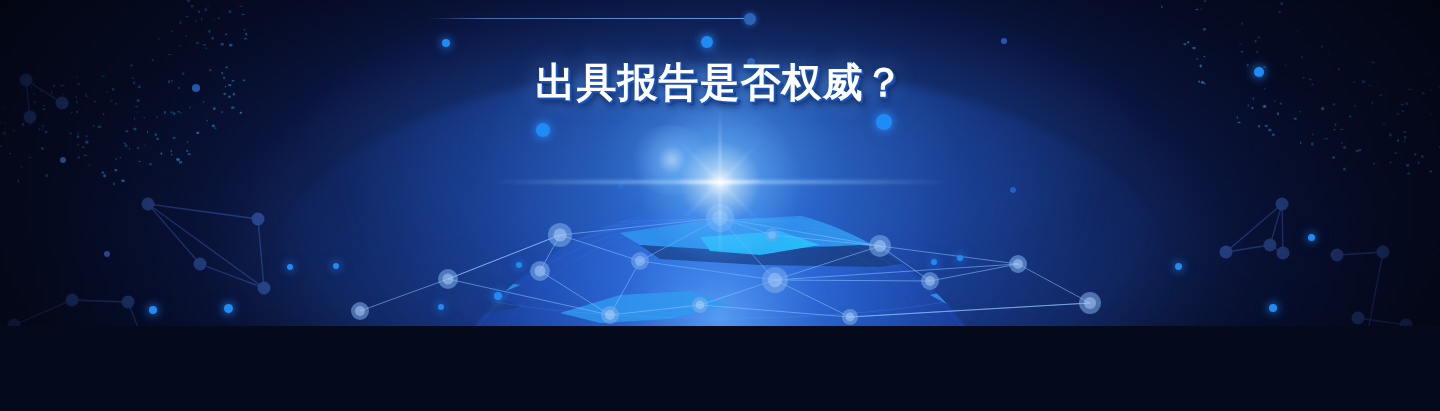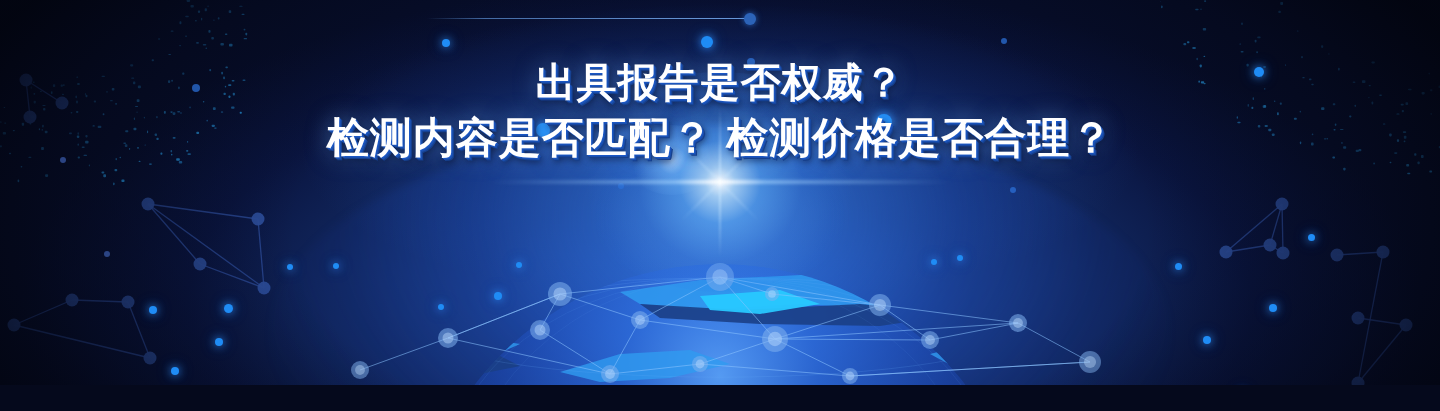--- a/index.html
+++ b/index.html
@@ -7,21 +7,21 @@
     padding: 0;
     background: #05091c;
   }
   body {
     font-family: "Liberation Sans", sans-serif;
   }
 
   #banner {
     position: relative;
     width: 1440px;
-    height: 385px;
+    height: 326px;
     overflow: hidden;
     background: #0a1034;
   }
 
   
   .layer {
     position: absolute;
     inset: 0;
     pointer-events: none;
   }
@@ -1321,16 +1321,15 @@
   <div id="flare-core" style="z-index:36"></div>
   <div class="flare-ray" id="flare-ray-v" style="z-index:36"></div>
   <div class="flare-ray" id="flare-ray-d1" style="z-index:36"></div>
   <div class="flare-ray" id="flare-ray-d2" style="z-index:36"></div>
 
   <div id="top-rule"></div>
   <div id="top-rule-node"></div>
 
   <div id="headline">
     <div class="headline-line" id="line-1">出具报告是否权威？</div>
-    <div class="headline-line" id="line-3">检测内容是否匹配？ 检测价格是否合理？</div>
   </div>
 
 </div>
 
 </body></html>

